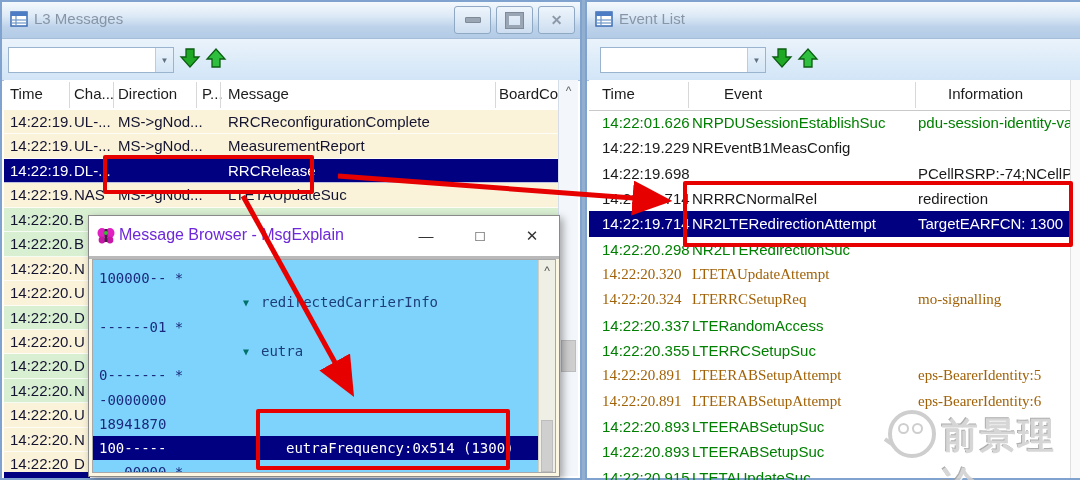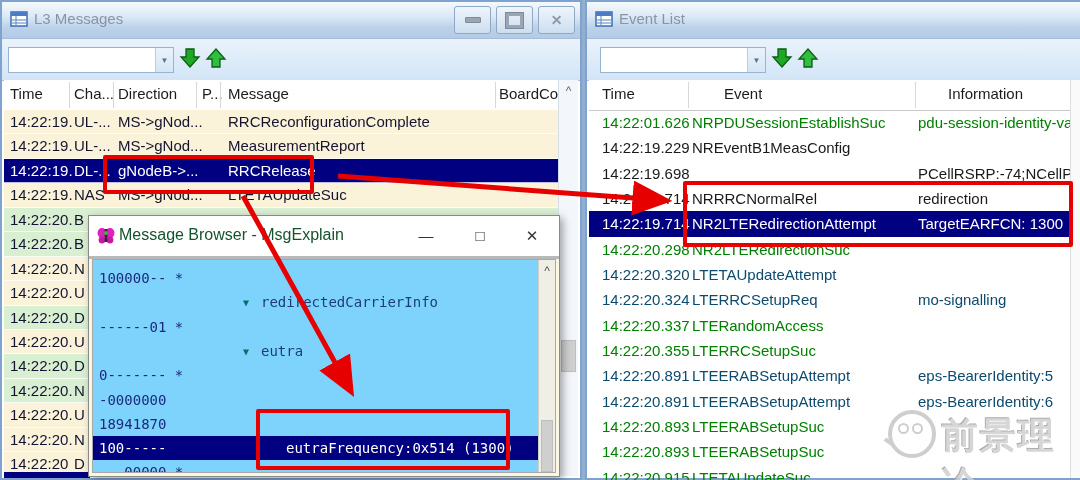--- a/index.html
+++ b/index.html
@@ -51,37 +51,37 @@
   .bg-cream{background:#faf3da;}
   .bg-green{background:#d9efd2;}
   .bg-selected{background:#000080;color:#ffffff;}
 
   .evrow{position:relative;height:25.35px;line-height:25.4px;font-size:15px;}
   .evrow span{position:absolute;white-space:nowrap;overflow:hidden;}
   .evrow .c-time{left:13px;width:88px;}
   .evrow .c-event{left:103px;width:224px;}
   .evrow .c-info{left:329px;right:0;}
   .fg-green{color:#008000;}
-  .fg-blue{color:#0c4a6e;}
+  .fg-blue{color:#a16207;font-family:Liberation Serif, serif;}
   .fg-black{color:#1a1a1a;}
   .fg-selected{background:#000080;color:#ffffff;}
 
   .scrollbar{position:absolute;background:#f3f6fa;border-left:1px solid #d4dde8;}
   #l3-scrollbar{right:2px;top:78px;bottom:2px;width:19px;}
   #event-scrollbar{right:0px;top:78px;bottom:0;width:9px;background:#fafafa;border-left:1px solid #e0e0e0;}
   .scroll-up{position:absolute;top:2px;left:0;right:0;height:18px;text-align:center;color:#666;font-size:12px;line-height:18px;}
   .thumb{position:absolute;left:2px;right:2px;background:#cfcfcf;border:1px solid #bdbdbd;}
 
   #l3-bottom-strip{position:absolute;left:2px;bottom:0;width:86px;height:6px;background:#000080;}
 
   
   #popup{position:absolute;left:88px;top:215px;width:472px;height:262px;background:#fbf7e2;
     border:1px solid #8a8a8a;box-sizing:border-box;box-shadow:3px 3px 8px rgba(0,0,0,.35);z-index:20;}
   #popup-titlebar{position:absolute;left:0;right:0;top:0;height:40px;background:#ffffff;border-bottom:3px solid #b9b9b9;}
-  #popup-title{position:absolute;left:30px;top:10px;font-size:16px;color:#14532d;}
+  #popup-title{position:absolute;left:30px;top:10px;font-size:16px;color:#6d28d9;}
   #popup-icon{position:absolute;left:8px;top:11px;width:18px;height:17px;}
   .pop-cap{position:absolute;top:9px;width:30px;height:22px;text-align:center;color:#333;font-size:15px;line-height:22px;}
   #pop-min{right:118px;} #pop-max{right:64px;} #pop-close{right:12px;}
   #popup-content{position:absolute;left:3px;right:3px;top:43px;bottom:3px;background:#7dd3fc;
     border:1px solid #a8a8a8;overflow:hidden;}
   #popup-lines{position:absolute;left:0;top:6px;right:0;bottom:0;}
   .pline{position:absolute;left:0;right:17px;height:24px;line-height:24px;
     font-family:"DejaVu Sans Mono",monospace;font-size:14px;color:#1b2a7c;white-space:pre;}
   .pline .bits{position:absolute;left:6px;}
   .pline.tree .tri{position:absolute;left:150px;font-size:10px;color:#00716b;top:1px;}
@@ -173,21 +173,20 @@
   </div>
       <div class="l3row bg-cream">
     <span class="c-time">14:22:19...</span>
     <span class="c-cha">UL-...</span>
     <span class="c-dir">MS-&gt;gNod...</span>
     <span class="c-msg">MeasurementReport</span>
   </div>
       <div class="l3row bg-selected">
     <span class="c-time">14:22:19...</span>
     <span class="c-cha">DL-...</span>
-    <span class="c-dir">gNodeB-&gt;...</span>
     <span class="c-msg">RRCRelease</span>
   </div>
       <div class="l3row bg-cream">
     <span class="c-time">14:22:19...</span>
     <span class="c-cha">NAS</span>
     <span class="c-dir">MS-&gt;gNod...</span>
     <span class="c-msg">LTETAUpdateSuc</span>
   </div>
       <div class="l3row bg-green">
     <span class="c-time">14:22:20...</span>

